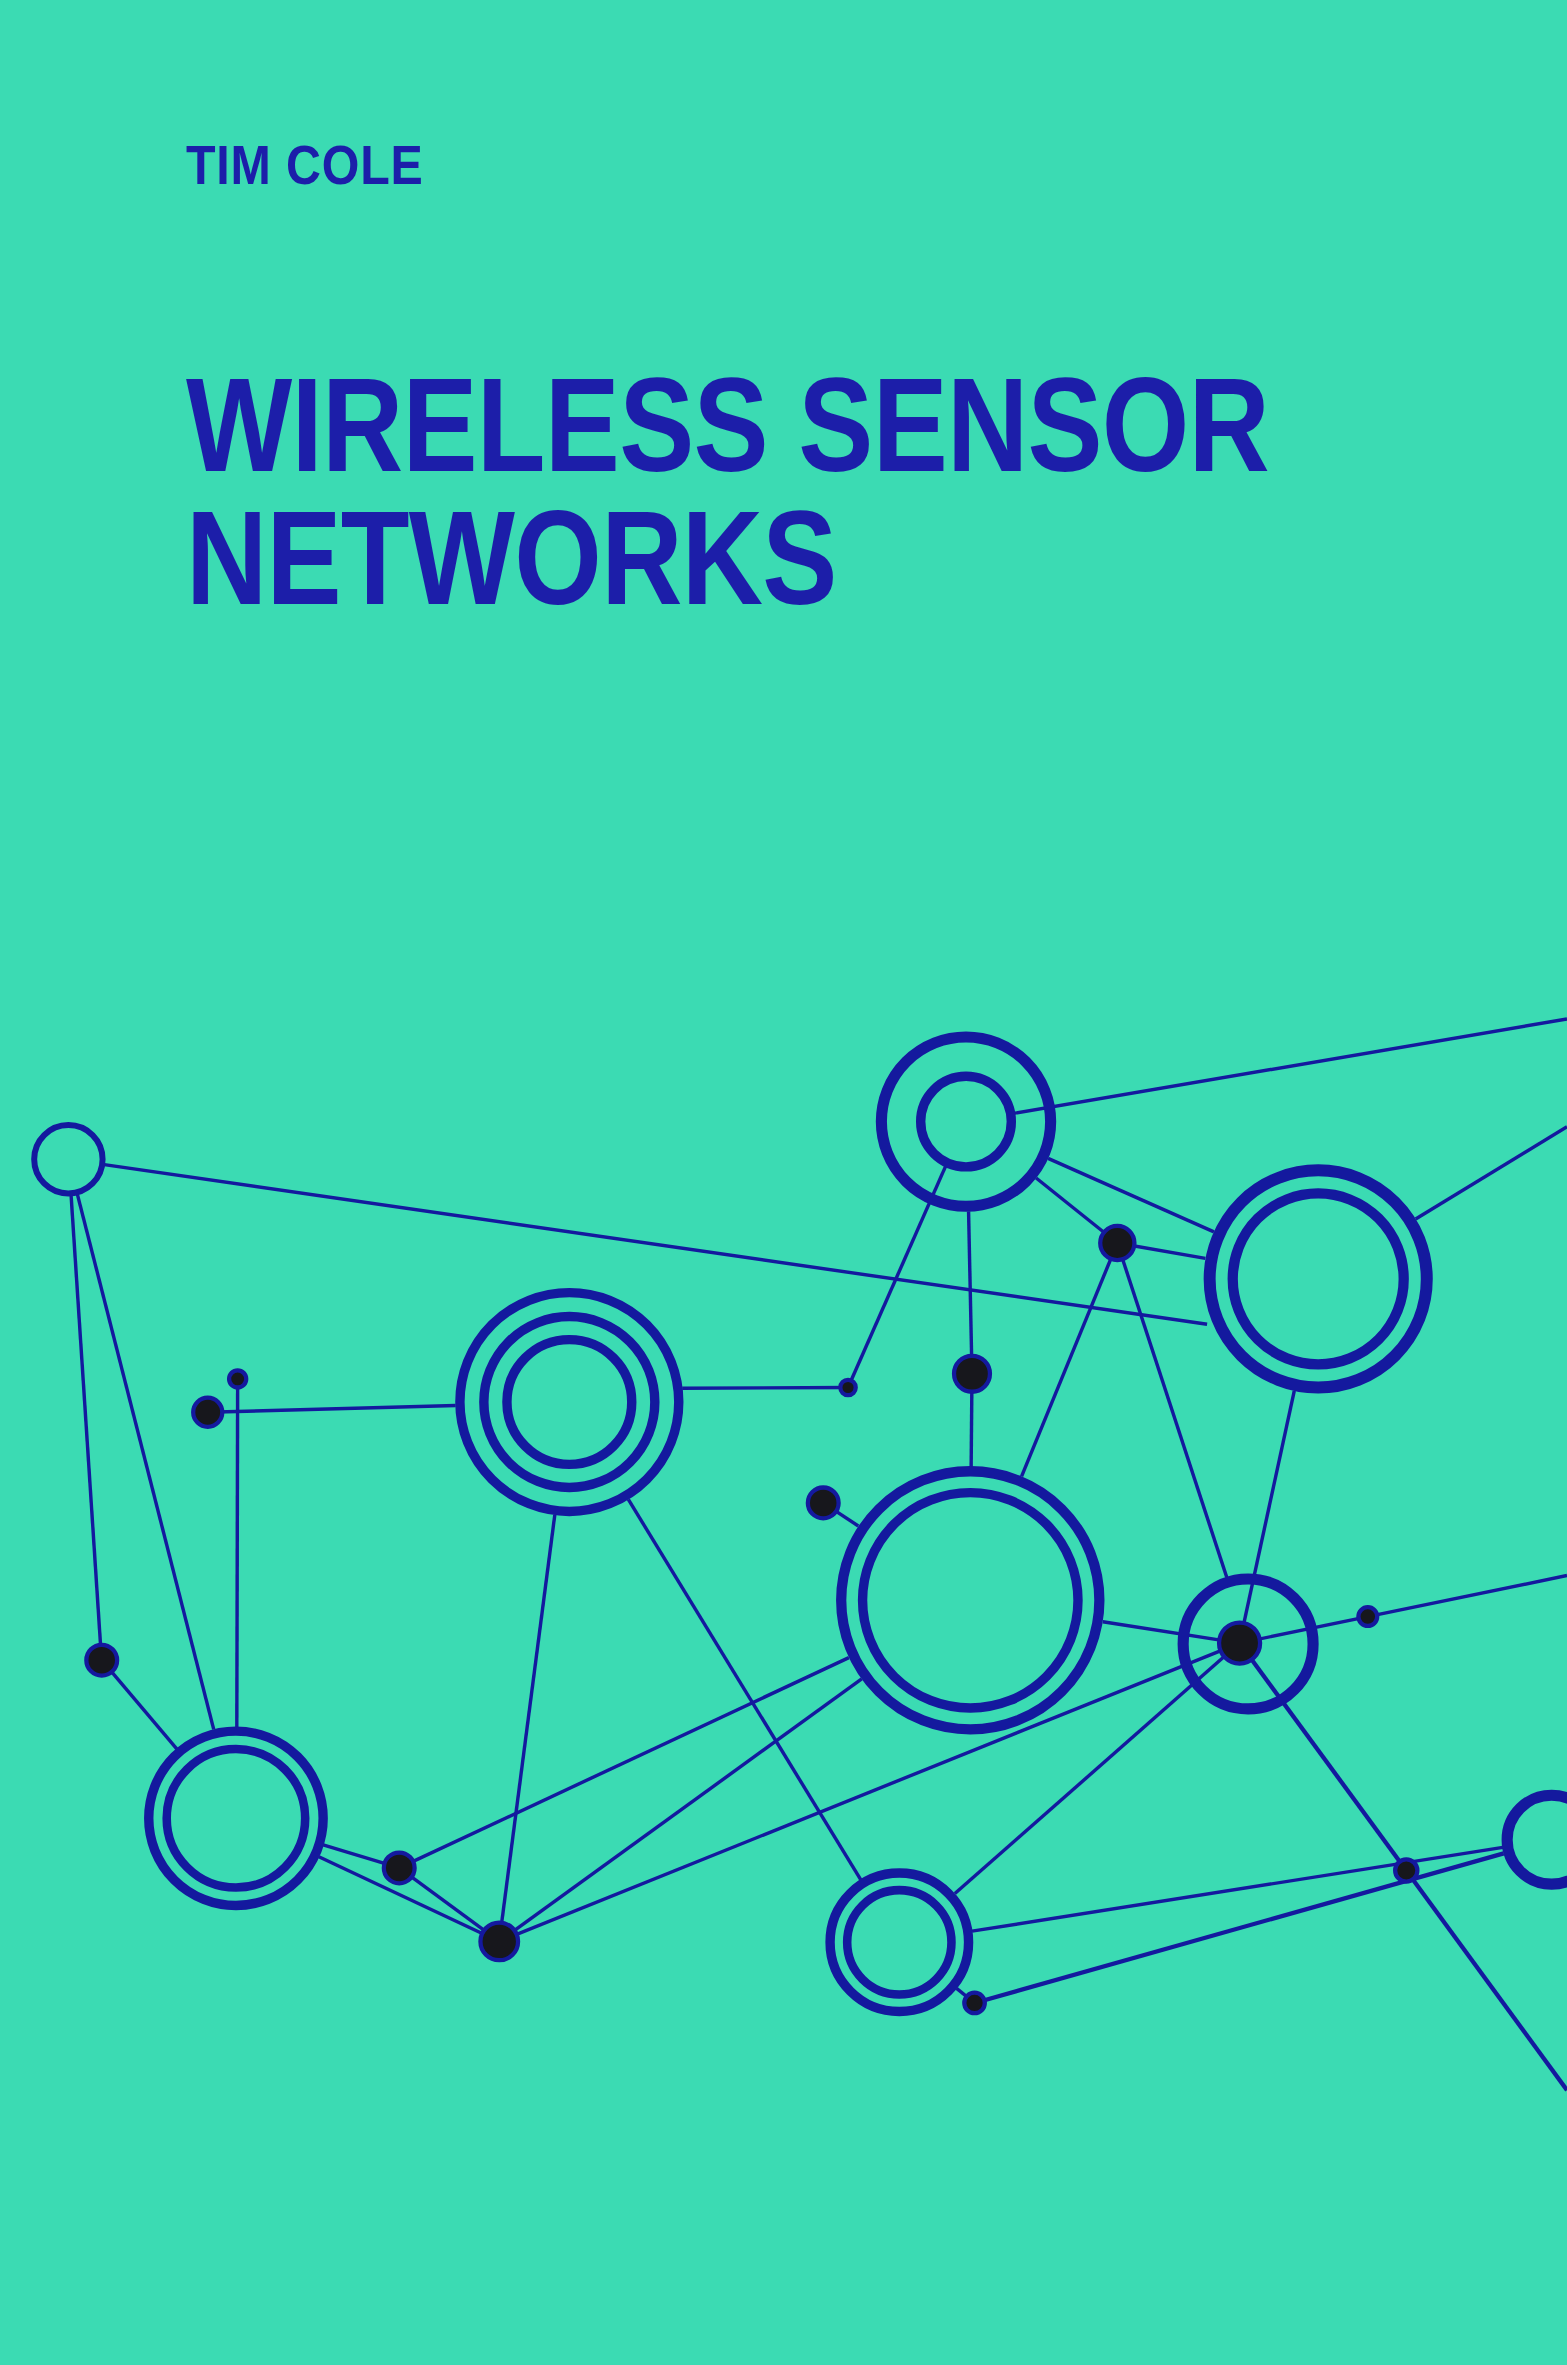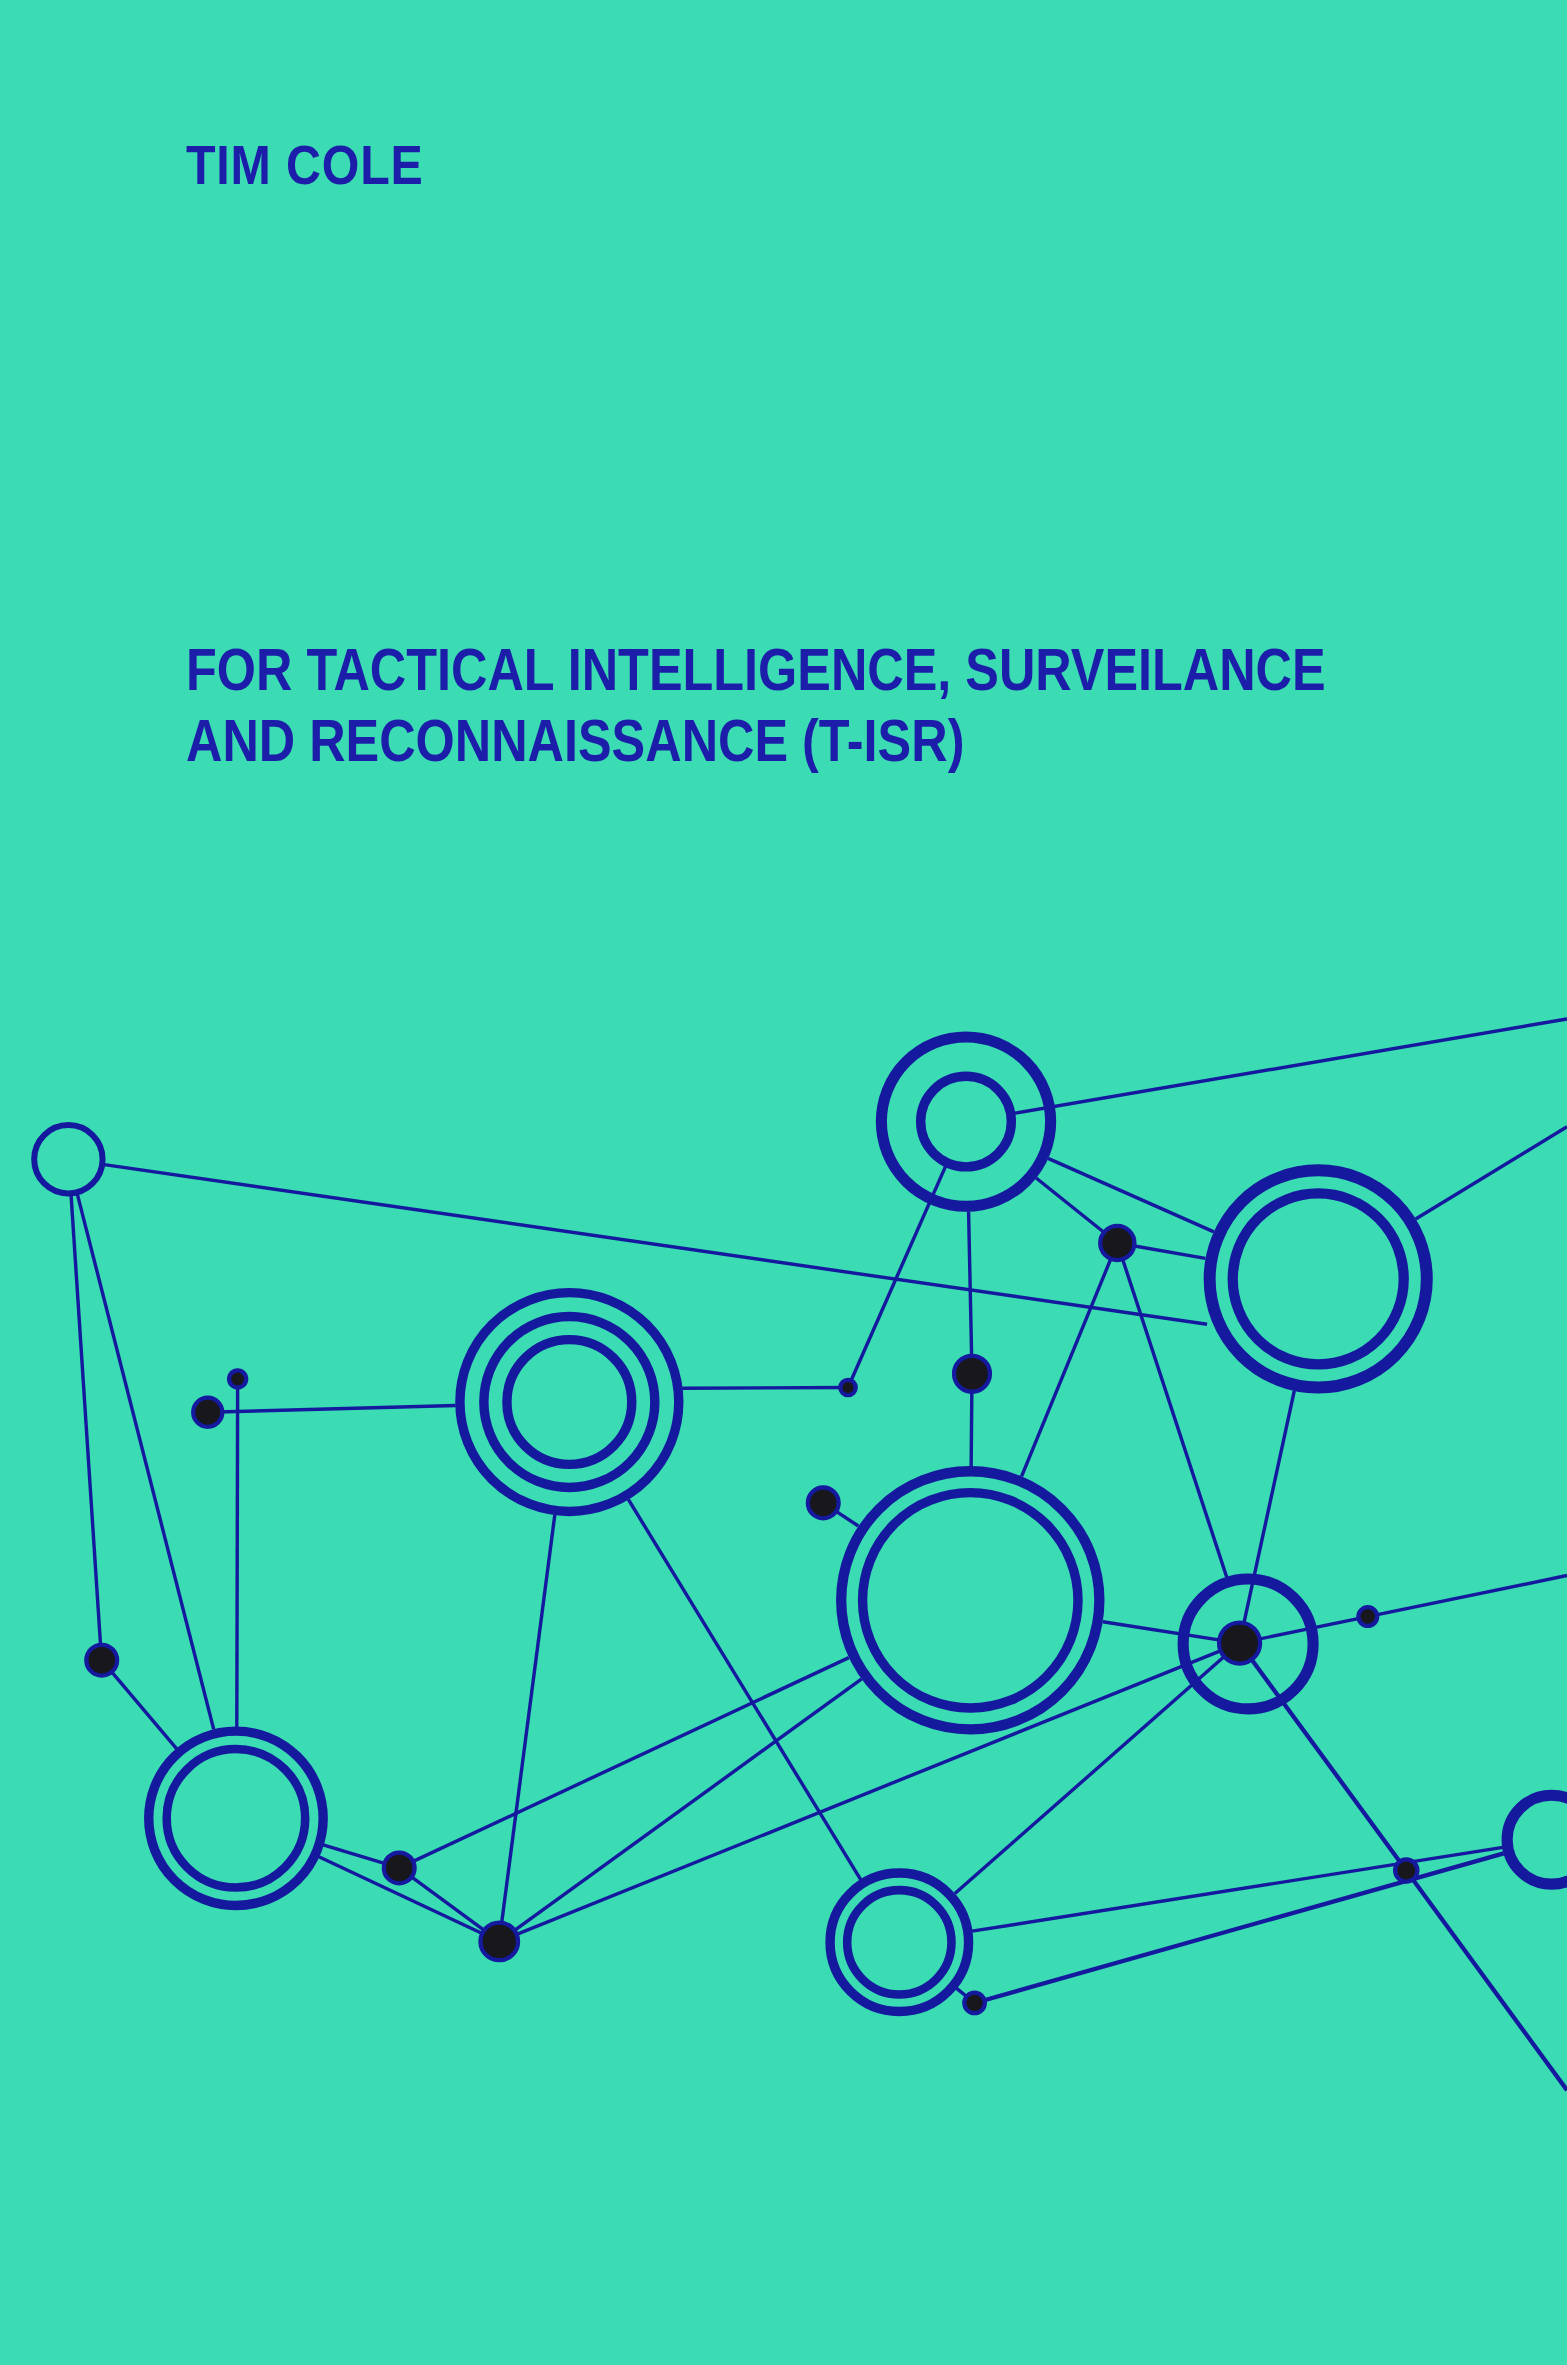--- a/index.html
+++ b/index.html
@@ -135,19 +135,19 @@
       <circle cx="1450" cy="1922" r="24" fill="#17171c" stroke="#14199e" stroke-width="5"></circle>
       <circle cx="1600" cy="1891" r="11" fill="#17171c" stroke="#14199e" stroke-width="5"></circle>
       <circle cx="1645" cy="2188" r="13" fill="#17171c" stroke="#14199e" stroke-width="5"></circle>
       <circle cx="1140" cy="2343" r="12" fill="#17171c" stroke="#14199e" stroke-width="5"></circle>
       <circle cx="1307" cy="1454" r="20" fill="#17171c" stroke="#14199e" stroke-width="5"></circle>
       <circle cx="467" cy="2185" r="18" fill="#17171c" stroke="#14199e" stroke-width="5"></circle>
     </svg>
 
   <div class="text-layer">
     <div class="author" style="color: rgb(28, 30, 169);">TIM COLE</div>
-    <div class="subtitle-block">
-      <div class="subtitle-line" style="color: rgb(28, 30, 169);">FOR TACTICAL INTELLIGENCE, SURVEILANCE</div>
-      <div class="subtitle-line" style="color: rgb(28, 30, 169);">AND RECONNAISSANCE (T-ISR)</div>
+    <div class="title-block">
+      <div class="title-line" style="color: rgb(28, 30, 169);">WIRELESS SENSOR</div>
+      <div class="title-line" style="color: rgb(28, 30, 169);">NETWORKS</div>
     </div>
   </div>
 </div>
 
 
 </body></html>

